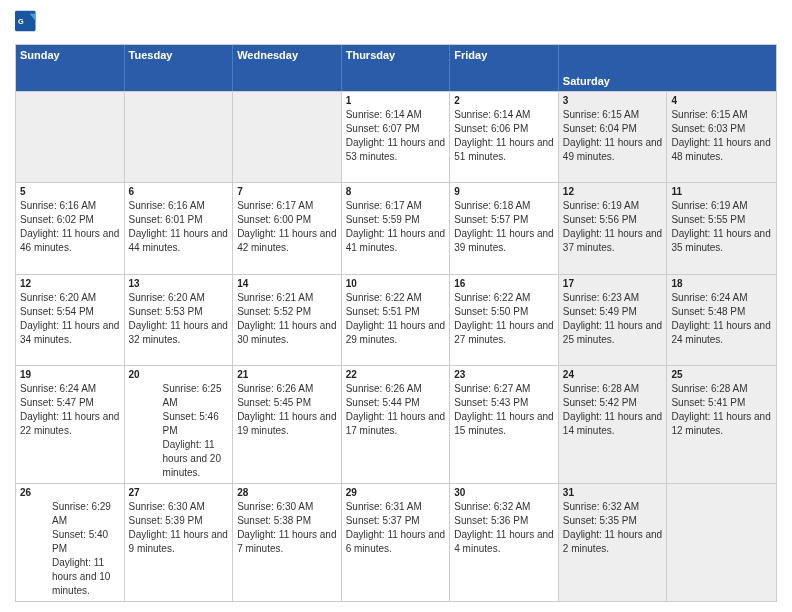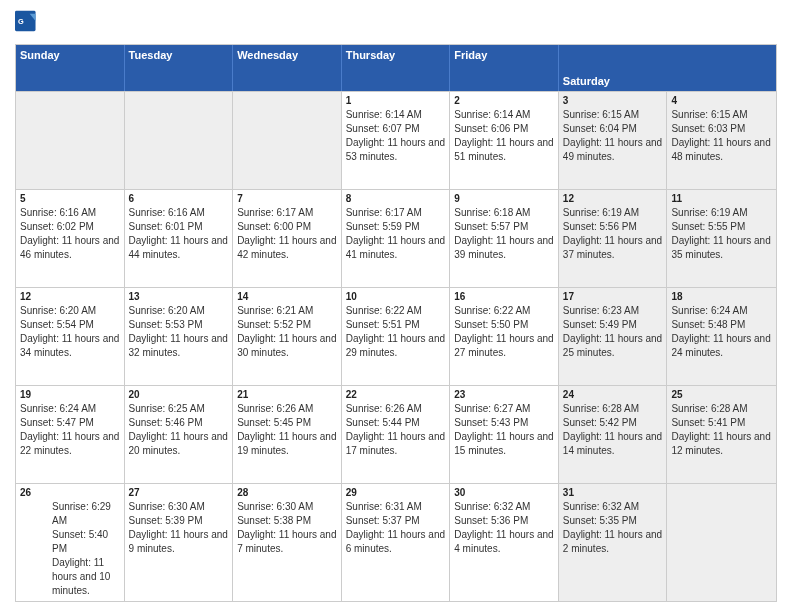--- a/index.html
+++ b/index.html
@@ -257,21 +257,21 @@
         </div>
         <div class="cal-row">
           <div class="cal-cell">
             <div class="day-num">19</div>
             <div class="cell-text" style="white-space: pre-line;">Sunrise: 6:24 AM
 Sunset: 5:47 PM
 Daylight: 11 hours and 22 minutes.</div>
           </div>
           <div class="cal-cell">
             <div class="day-num">20</div>
-            <div class="cell-text" style="white-space: pre-line;">Sunrise: 6:25 AM
+            <div class="cell-text" style="white-space: pre-line; margin-left: 34px;">Sunrise: 6:25 AM
 Sunset: 5:46 PM
 Daylight: 11 hours and 20 minutes.</div>
           </div>
           <div class="cal-cell">
             <div class="day-num">21</div>
             <div class="cell-text" style="white-space: pre-line;">Sunrise: 6:26 AM
 Sunset: 5:45 PM
 Daylight: 11 hours and 19 minutes.</div>
           </div>
           <div class="cal-cell">

